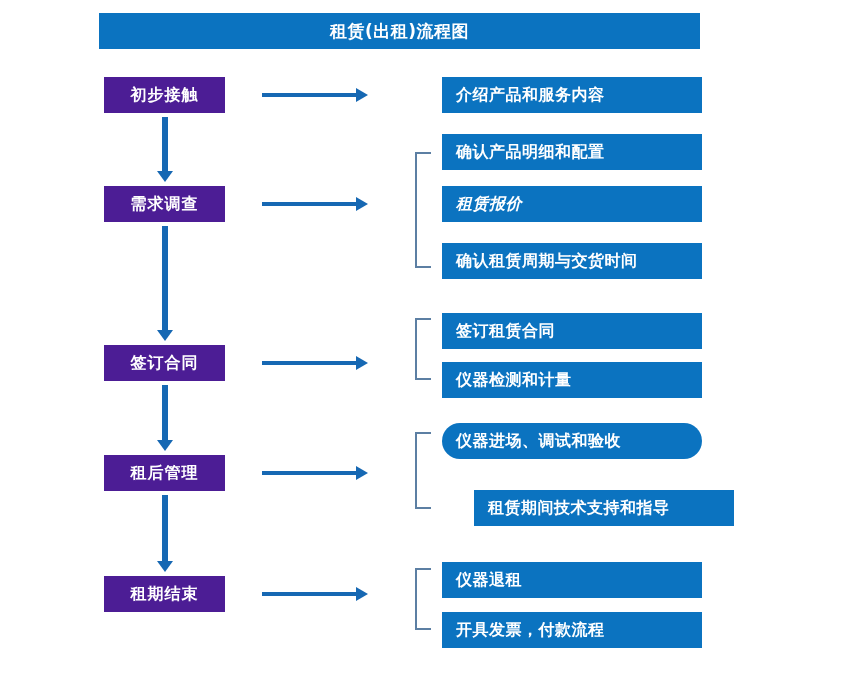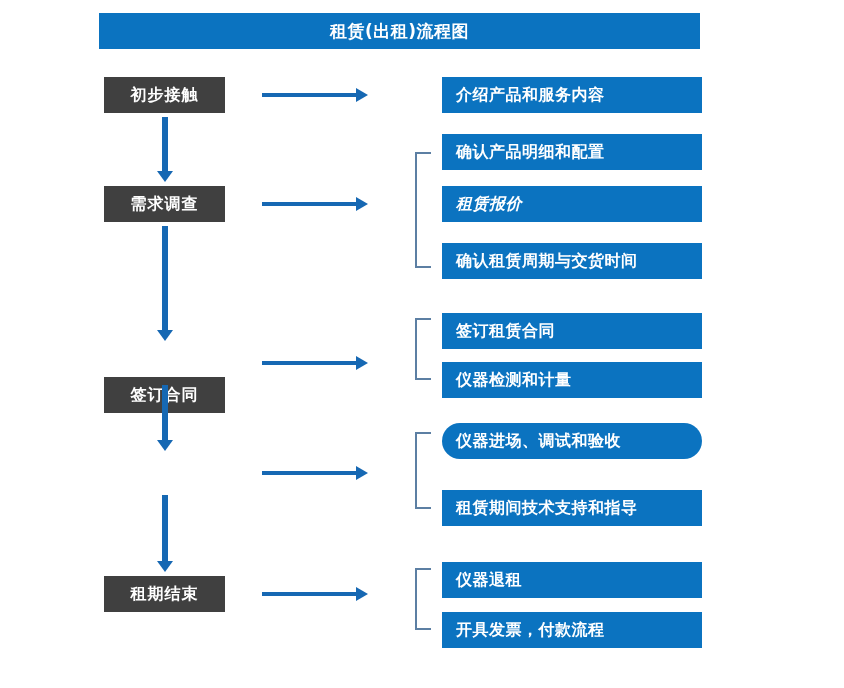--- a/index.html
+++ b/index.html
@@ -37,21 +37,21 @@
     justify-content: center;
     letter-spacing: 0.5px;
   }
 
   
   .stage-box {
     position: absolute;
     left: 104px;
     width: 121px;
     height: 36px;
-    background: #404040;
+    background: #4c1d95;
     color: #ffffff;
     font-size: 16px;
     font-weight: bold;
     display: flex;
     align-items: center;
     justify-content: center;
     letter-spacing: 1px;
   }
 
   
@@ -135,22 +135,23 @@
 <body>
 
 <div id="canvas">
 
   <div class="title-bar">租赁(出租)流程图</div>
 
   <div class="stage-box" style="top:77px;">初步接触</div>
 
   <div class="stage-box" style="top:186px;">需求调查</div>
 
-  <div class="stage-box" style="top:345px;margin-top:32px;">签订合同</div>
-
+  <div class="stage-box" style="top:345px;">签订合同</div>
+
+  <div class="stage-box" style="top:455px;">租后管理</div>
 
   <div class="stage-box" style="top:576px;font-family:Liberation Serif, serif;">租期结束</div>
 
   <div class="v-arrow" style="top:117px; height:66px;">
     <div class="shaft" style="height:54px;"></div>
     <div class="head" style="top:54px;"></div>
   </div>
 
   <div class="v-arrow" style="top:226px; height:116px;">
     <div class="shaft" style="height:104px;"></div>
@@ -207,19 +208,19 @@
   <div class="detail-box" style="top:186px;font-style:italic;">租赁报价</div>
 
   <div class="detail-box" style="top:243px;">确认租赁周期与交货时间</div>
 
   <div class="detail-box" style="top:362px;">仪器检测和计量</div>
 
   <div class="detail-box" style="top:313px;">签订租赁合同</div>
 
   <div class="detail-box" style="top:423px;border-radius:18px;">仪器进场、调试和验收</div>
 
-  <div class="detail-box" style="top:490px;">租赁期间技术支持和指导</div>
+  <div class="detail-box" style="top:490px;margin-left:32px;">租赁期间技术支持和指导</div>
 
   <div class="detail-box" style="top:562px;">仪器退租</div>
 
   <div class="detail-box" style="top:612px;">开具发票，付款流程</div>
 
 </div>
 
 </body></html>

